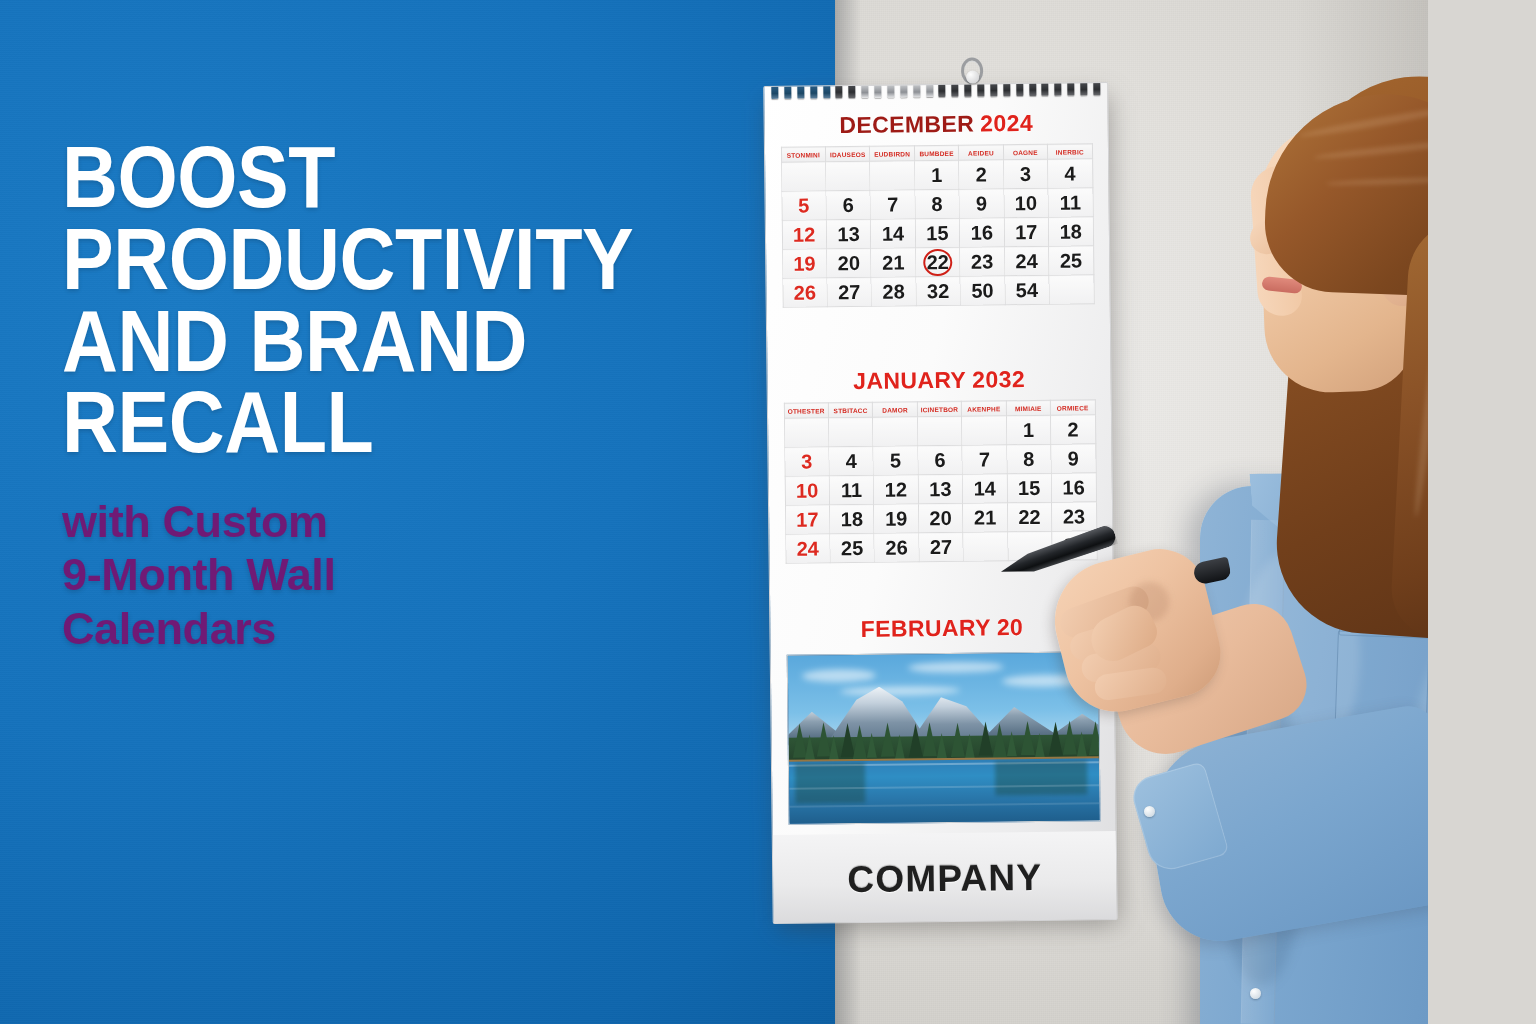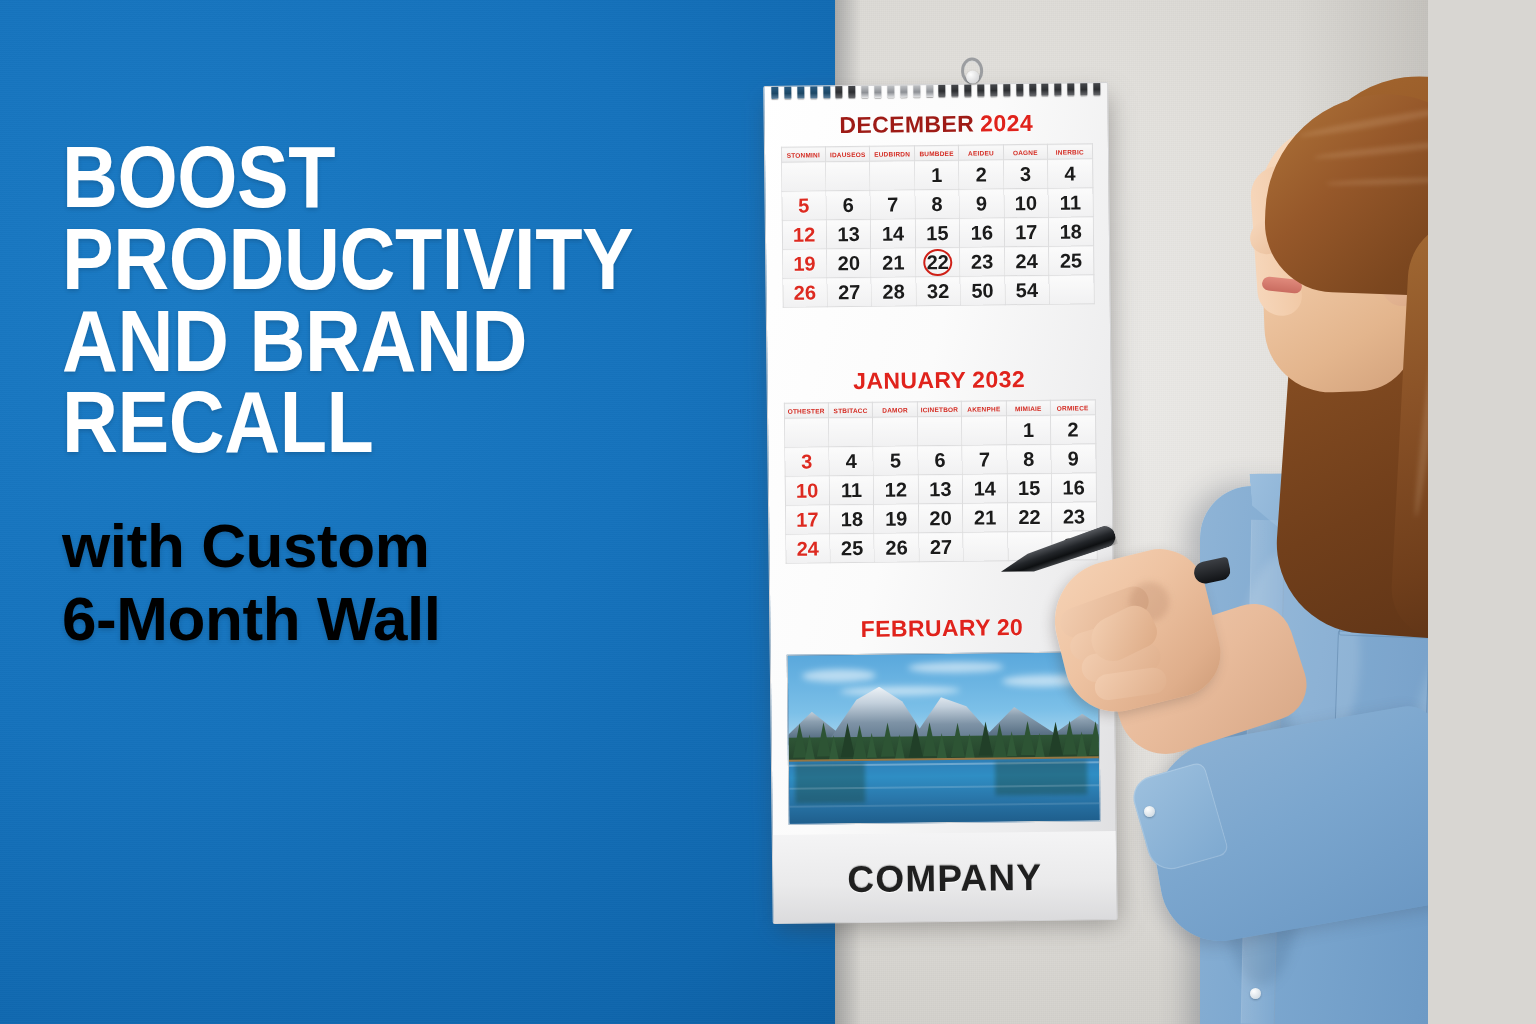--- a/index.html
+++ b/index.html
@@ -58,24 +58,24 @@
     line-height:.93;
     letter-spacing:-0.5px;
     text-transform:uppercase;
     transform:scaleX(.88);
     transform-origin:left top;
     text-shadow:0 2px 5px rgba(0,0,0,.16);
   }
   .headline .hl-line { display:block; white-space:nowrap; }
 
   .subhead {
-    margin-top:46px;
-    color:#000000;
+    margin-top:32px;
+    color:#701a75;
     font-weight:700;
-    font-size:62px;
+    font-size:45px;
     line-height:1.18;
     letter-spacing:-0.4px;
     text-shadow:0 2px 5px rgba(0,0,0,.16);
   }
   .subhead .sh-line { display:block; white-space:nowrap; }
 
   
   .calendar-wrap {
     position:absolute; left:768px; top:84px; width:345px; height:838px;
     transform:rotate(-0.65deg);
@@ -453,21 +453,22 @@
 
   <div class="copy">
     <div class="headline">
       <span class="hl-line">BOOST</span>
       <span class="hl-line">PRODUCTIVITY</span>
       <span class="hl-line">AND BRAND</span>
       <span class="hl-line">RECALL</span>
     </div>
     <div class="subhead">
       <span class="sh-line">with Custom</span>
-      <span class="sh-line">6-Month Wall</span>
+      <span class="sh-line">9-Month Wall</span>
+      <span class="sh-line">Calendars</span>
     </div>
   </div>
 
   <div class="calendar-wrap">
     <div class="calendar-shadow"></div>
     <div class="calendar">
 
       <div class="spiral" id="spiral">
           <i class="blueish"></i>
           <i class="blueish"></i>

